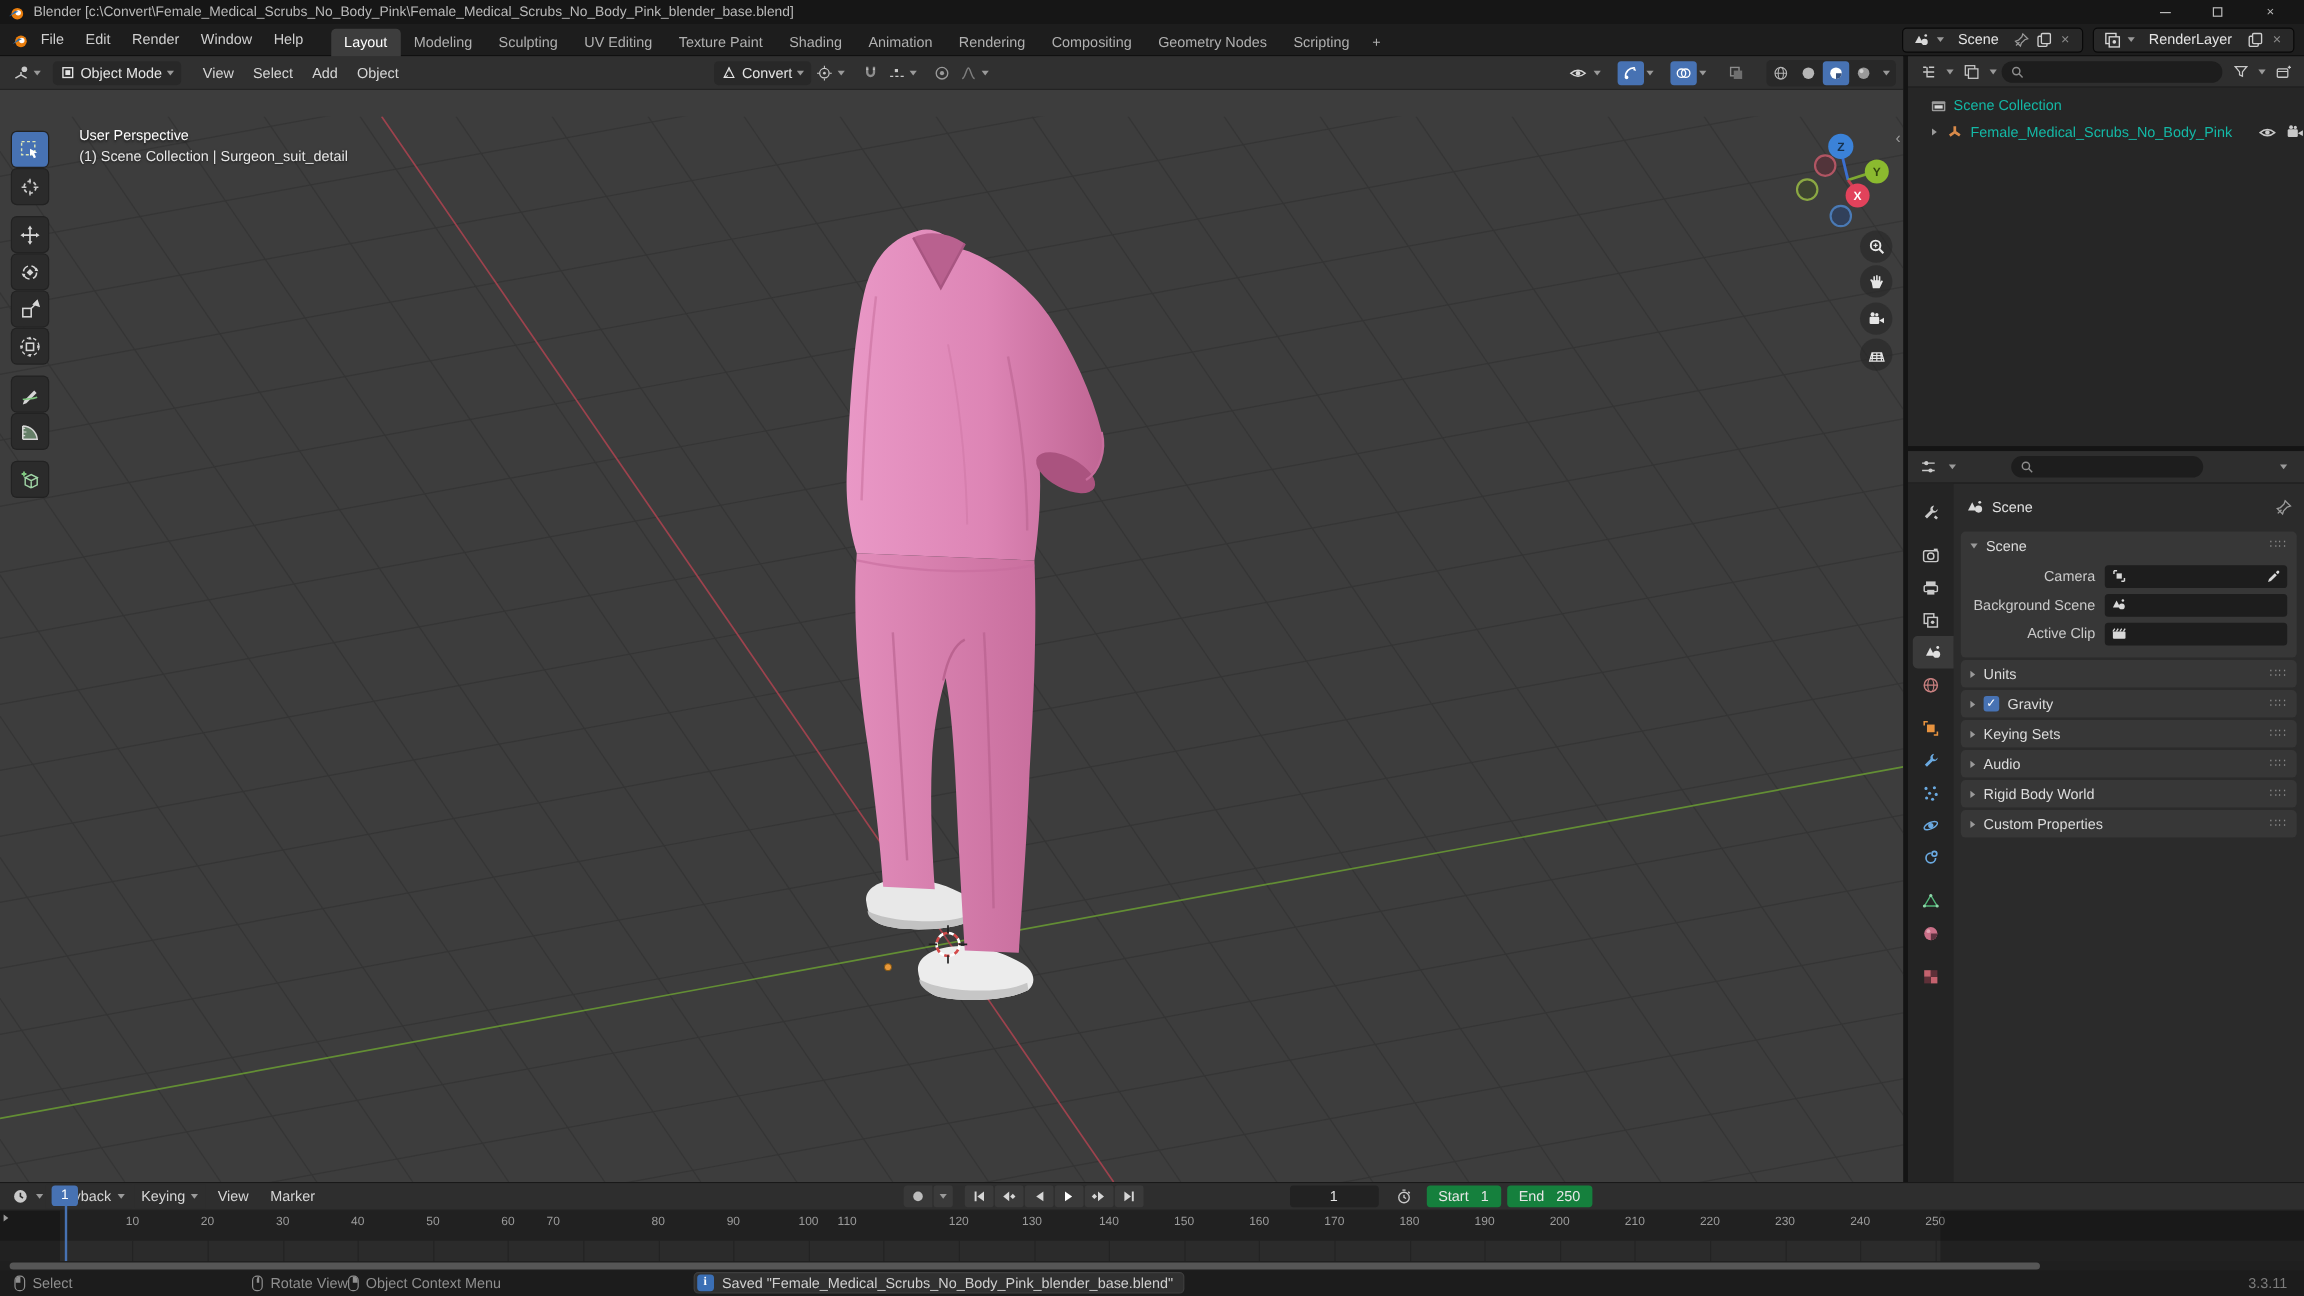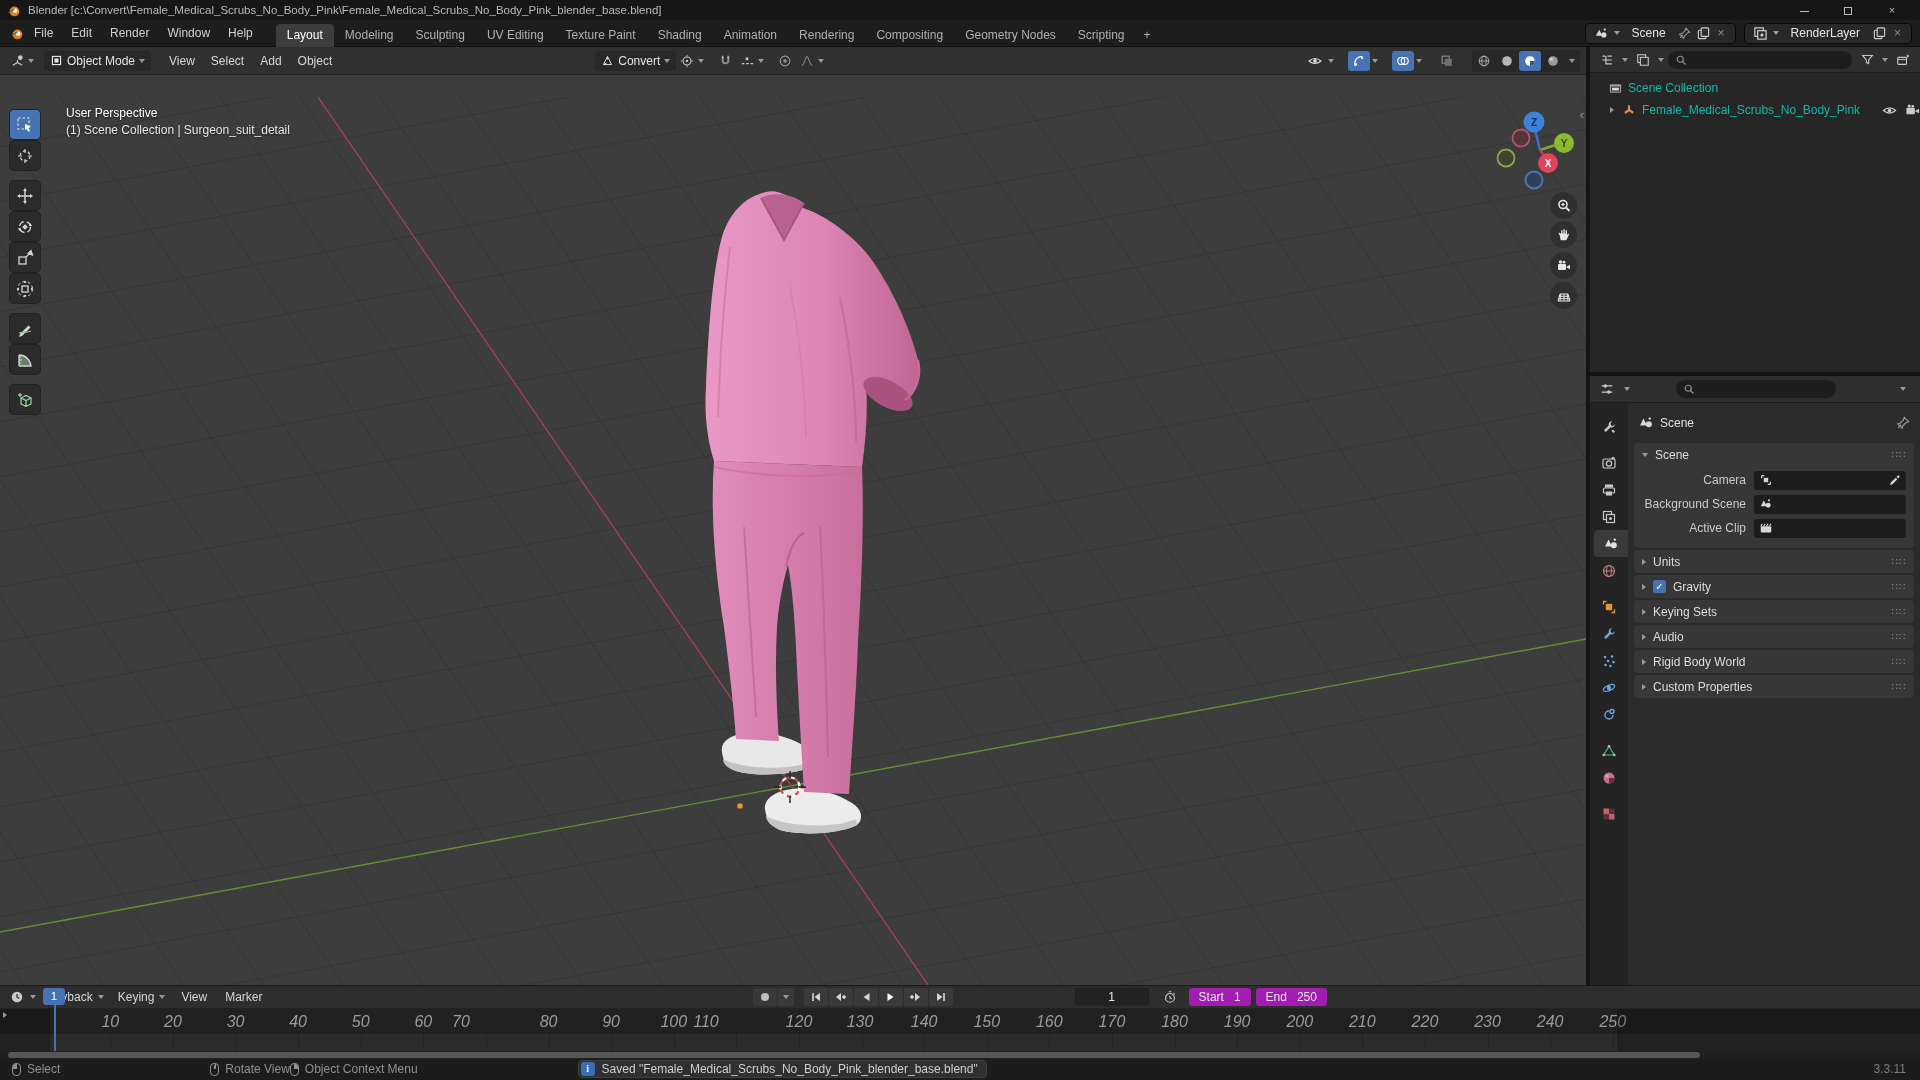--- a/index.html
+++ b/index.html
@@ -108,23 +108,23 @@
 
   
   #timeline { height:73px; background:#2b2b2b; border-top:1px solid #191919; position:relative; }
   #tl-header { height:23px; background:#2e2e2e; display:flex; align-items:center; gap:2px; padding:0 6px; border-bottom:1px solid #222; }
   #tl-header .menu { padding:0 8px; color:#d6d6d6; }
   .dropfield { display:flex; align-items:center; gap:5px; background:#2e2e2e; height:20px; padding:0 6px; color:#d6d6d6; }
   #tl-transport { display:flex; align-items:center; gap:1px; margin-left:480px; }
   .trbtn { width:24px; height:18px; background:#3a3a3a; border-radius:2px; display:flex; align-items:center; justify-content:center; }
   .trbtn.rec { background:#383838; border-radius:3px 0 0 3px; }
   #tl-frame { width:74px; height:18px; background:#222; border-radius:3px; color:#e6e6e6; text-align:center; line-height:18px; margin-left:120px; }
-  .rangefield { height:18px; background:#a21caf; border-radius:3px; color:#e6e6e6; display:flex; align-items:center; gap:10px; padding:0 10px; }
+  .rangefield { height:18px; background:#15803d; border-radius:3px; color:#e6e6e6; display:flex; align-items:center; gap:10px; padding:0 10px; }
   #tl-ruler { position:absolute; left:0; top:23px; width:1920px; height:25px; background:#212121; }
-  .tick { position:absolute; top:4px; width:40px; margin-left:-20px; text-align:center; color:#9b9b9b; font-size:16px;font-style:italic; }
+  .tick { position:absolute; top:4px; width:40px; margin-left:-20px; text-align:center; color:#9b9b9b; font-size:10px; }
   #tl-track { position:absolute; left:0; top:48px; width:1920px; height:17px; background:#2b2b2b; }
   .tline { position:absolute; top:0; width:1px; height:17px; background:#232323; }
   #playhead { position:absolute; left:54px; top:18px; width:1.5px; height:47px; background:#4772b3; }
   #cframe { position:absolute; left:43px; top:2px; width:22px; height:17px; background:#4772b3; border-radius:3px; color:#fff; text-align:center; line-height:17px; font-size:11.5px; }
   .dimzone { position:absolute; top:23px; height:42px; background:rgba(0,0,0,.22); }
   #tl-scroll { position:absolute; left:0; top:65px; width:1920px; height:8px; background:#1f1f1f; }
   #tl-scroll .bar { position:absolute; left:8px; top:1px; width:1692px; height:6px; background:#565656; border-radius:3px; }
   #tl-expand { position:absolute; left:3px; top:26px; }
 
   

